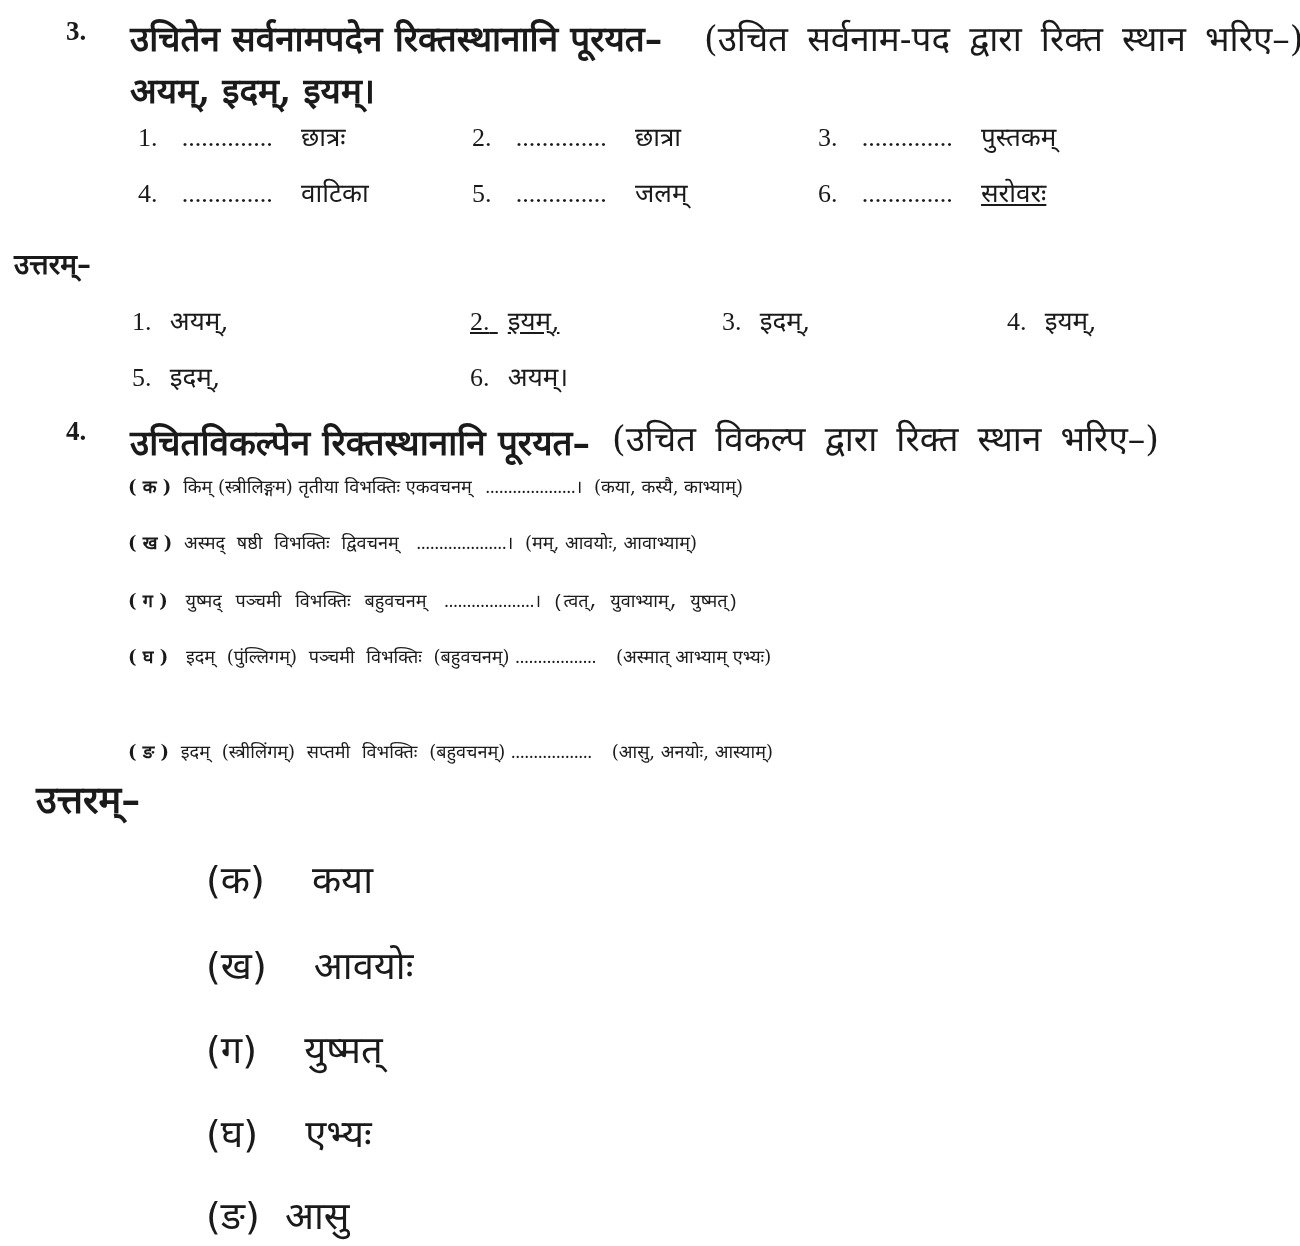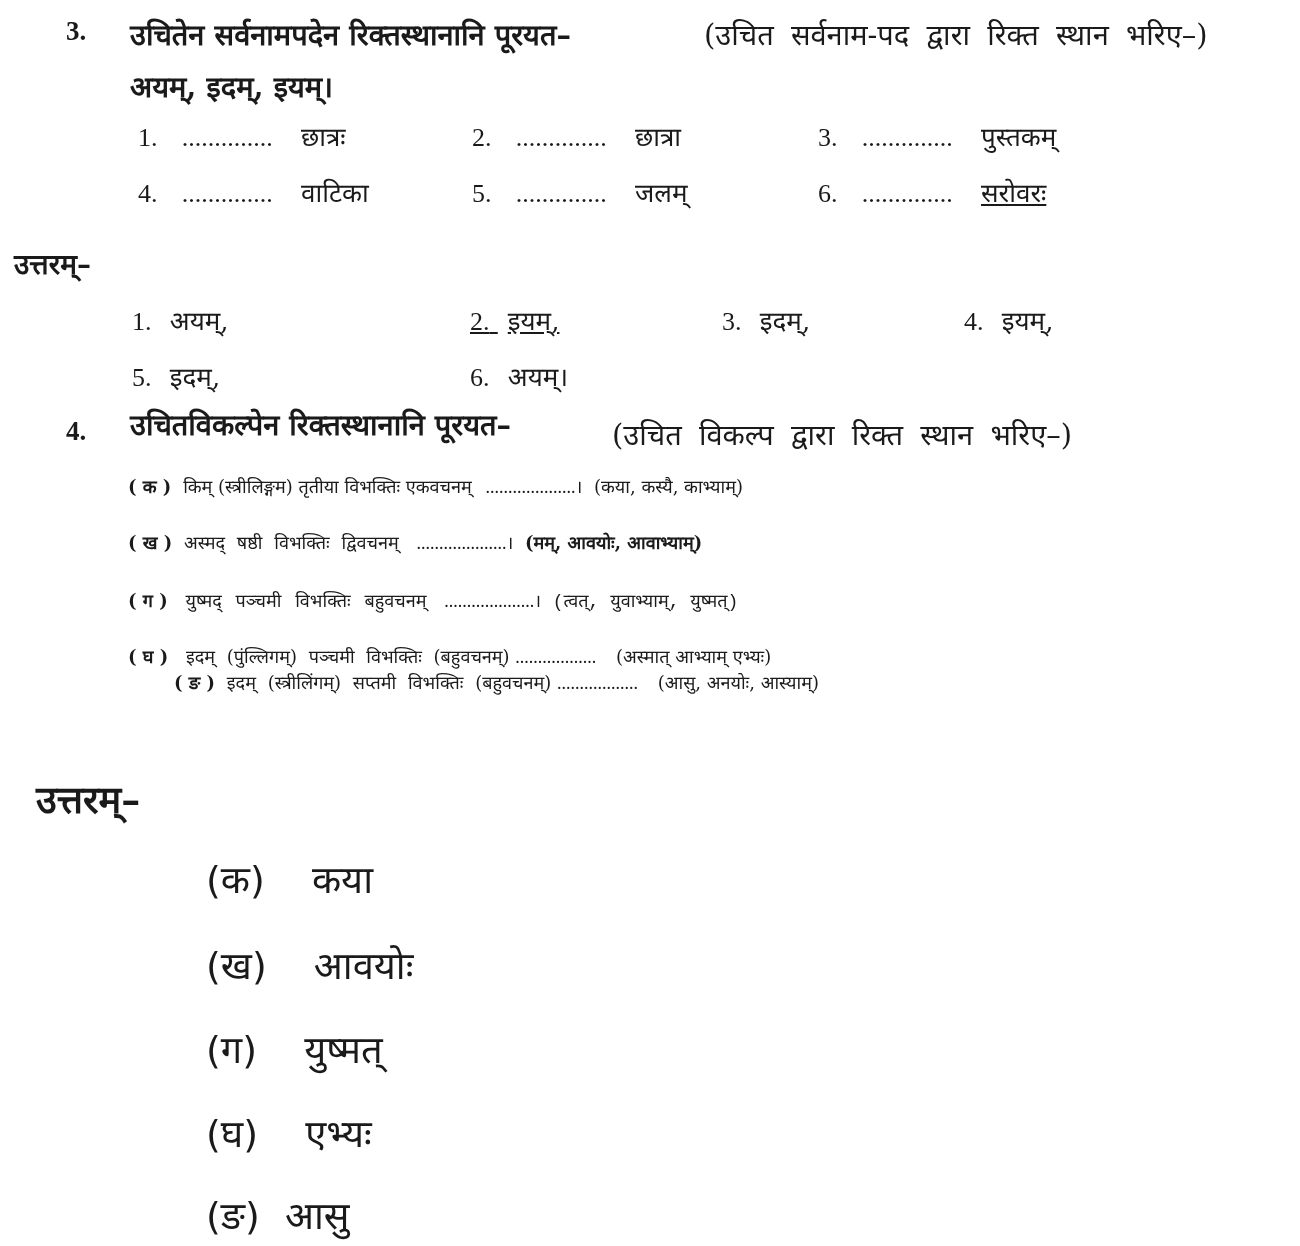--- a/index.html
+++ b/index.html
@@ -4,21 +4,21 @@
   <style>
     html, body { margin: 0; padding: 0; background: #ffffff; }
     body {
       width: 1300px; height: 1246px; position: relative; overflow: hidden;
       font-family: "DejaVu Serif", "Liberation Serif", serif;
       color: #1a1a1a;
     }
     .abs { position: absolute; white-space: nowrap; }
     .bold { font-weight: bold; }
     .qnum { font-family: "Liberation Serif", "DejaVu Serif", serif; font-weight: bold; font-size: 27px; }
-    .qtext { font-size: 29px; }
+    .qtext { font-size: 35px; }
     .fill-item { font-size: 26px; }
     .num { font-family: "Liberation Serif", serif; }
     .dots { letter-spacing: 0px; font-family: "Liberation Serif", serif; }
     .ans-head-small { font-size: 28px; font-weight: bold; }
     .opt { font-size: 18px; }
     .ans-head-big { font-size: 38px; font-weight: bold; }
     .big-ans { font-size: 38px; font-family: Liberation Sans, sans-serif; text-align: right; }
     .big-label { font-size: 38px; font-family: "DejaVu Sans", sans-serif; }
   </style>
 </head>
@@ -69,64 +69,64 @@
     <span style="margin-left:10px;">अयम्,</span>
   </div>
   <div class="abs fill-item" style="left:470px; top:302px;text-decoration:underline;">
     <span class="num">2.</span>
     <span style="margin-left:10px;">इयम्,</span>
   </div>
   <div class="abs fill-item" style="left:722px; top:302px;">
     <span class="num">3.</span>
     <span style="margin-left:10px;">इदम्,</span>
   </div>
-  <div class="abs fill-item" style="left:964px; top:302px;text-align:right;">
+  <div class="abs fill-item" style="left:1007px; top:302px;text-align:right;">
     <span class="num">4.</span>
     <span style="margin-left:10px;">इयम्,</span>
   </div>
   <div class="abs fill-item" style="left:132px; top:358px;">
     <span class="num">5.</span>
     <span style="margin-left:10px;">इदम्,</span>
   </div>
   <div class="abs fill-item" style="left:470px; top:358px;">
     <span class="num">6.</span>
     <span style="margin-left:10px;">अयम्।</span>
   </div>
 </div>
 
 <div>
   <span class="abs qnum" style="left:66px; top:416px;">4.</span>
-  <span class="abs qtext bold" style="left:130px; top:404px;text-align:center;">उचितविकल्पेन रिक्तस्थानानि पूरयत–</span>
+  <span class="abs qtext bold" style="left:130px; top:418px;text-align:center;">उचितविकल्पेन रिक्तस्थानानि पूरयत–</span>
   <span class="abs qtext" style="left:612px; top:414px; word-spacing:8px;">(उचित विकल्प द्वारा रिक्त स्थान भरिए–)</span>
 
   <div class="abs opt" style="left:128px; top:474px;">
     <span class="bold">( क )</span>
     <span style="margin-left:6px;">किम् (स्त्रीलिङ्गम) तृतीया विभक्तिः एकवचनम्</span>
     <span class="dots" style="margin-left:8px;">....................।</span>
     <span style="margin-left:6px;">(कया, कस्यै, काभ्याम्)</span>
   </div>
   <div class="abs opt" style="left:128px; top:530px;">
     <span class="bold">( ख )</span>
     <span style="margin-left:6px; word-spacing:6px;">अस्मद् षष्ठी विभक्तिः द्विवचनम्</span>
     <span class="dots" style="margin-left:12px;">....................।</span>
-    <span style="margin-left:6px;font-weight:bold;">(मम्, आवयोः, आवाभ्याम्)</span>
+    <span style="margin-left:6px;">(मम्, आवयोः, आवाभ्याम्)</span>
   </div>
   <div class="abs opt" style="left:128px; top:588px;">
     <span class="bold">( ग )</span>
     <span style="margin-left:12px; word-spacing:8px;">युष्मद् पञ्चमी विभक्तिः बहुवचनम्</span>
     <span class="dots" style="margin-left:12px;">....................।</span>
     <span style="margin-left:6px;font-family:Liberation Mono, monospace;">(त्वत्, युवाभ्याम्, युष्मत्)</span>
   </div>
   <div class="abs opt" style="left:128px; top:644px;">
     <span class="bold">( घ )</span>
     <span style="margin-left:12px; word-spacing:6px;">इदम् (पुंल्लिगम्) पञ्चमी विभक्तिः (बहुवचनम्)</span>
     <span class="dots">..................</span>
     <span style="margin-left:14px;">(अस्मात् आभ्याम् एभ्यः)</span>
   </div>
-  <div class="abs opt" style="left:128px; top:670px;margin-left:46px;">
+  <div class="abs opt" style="left:128px; top:739px;">
     <span class="bold">( ङ )</span>
     <span style="margin-left:6px; word-spacing:6px;">इदम् (स्त्रीलिंगम्) सप्तमी विभक्तिः (बहुवचनम्)</span>
     <span class="dots">..................</span>
     <span style="margin-left:14px;">(आसु, अनयोः, आस्याम्)</span>
   </div>
 
   <span class="abs ans-head-big" style="left:36px; top:772px;">उत्तरम्–</span>
 
   <div class="abs" style="left:206px; top:852px;">
     <span class="big-label">(क)</span>

